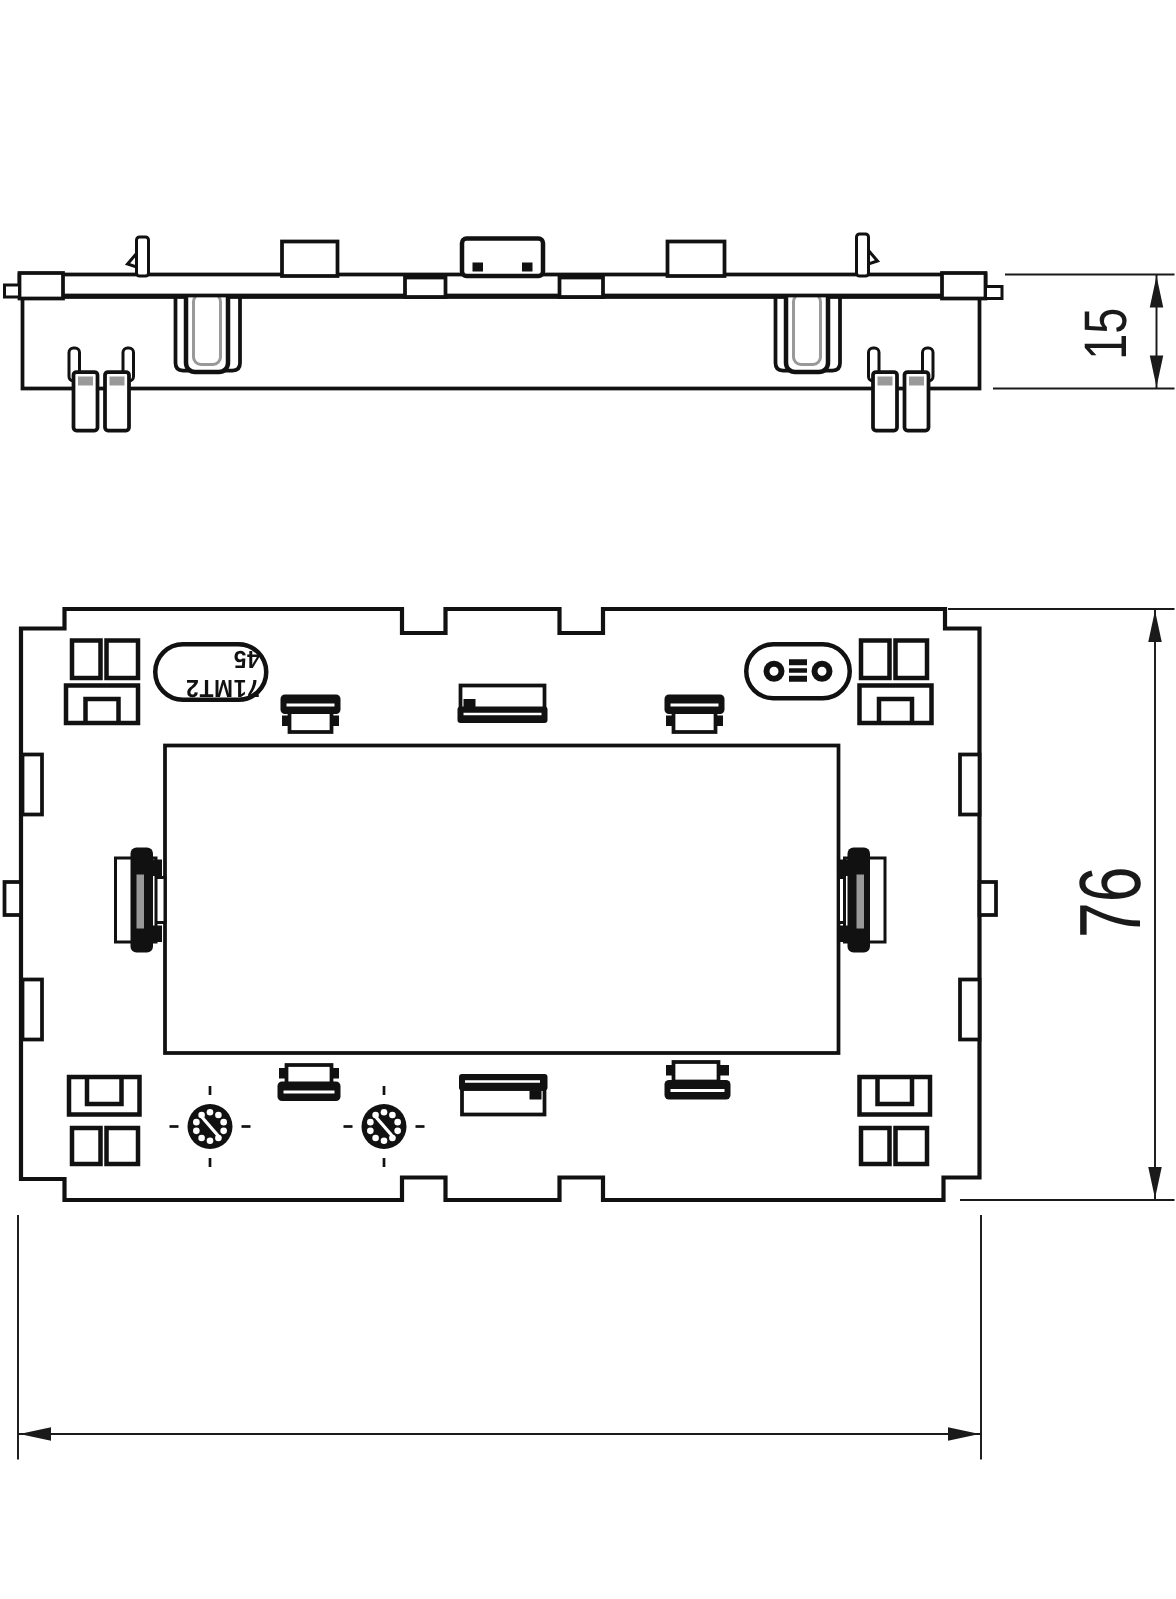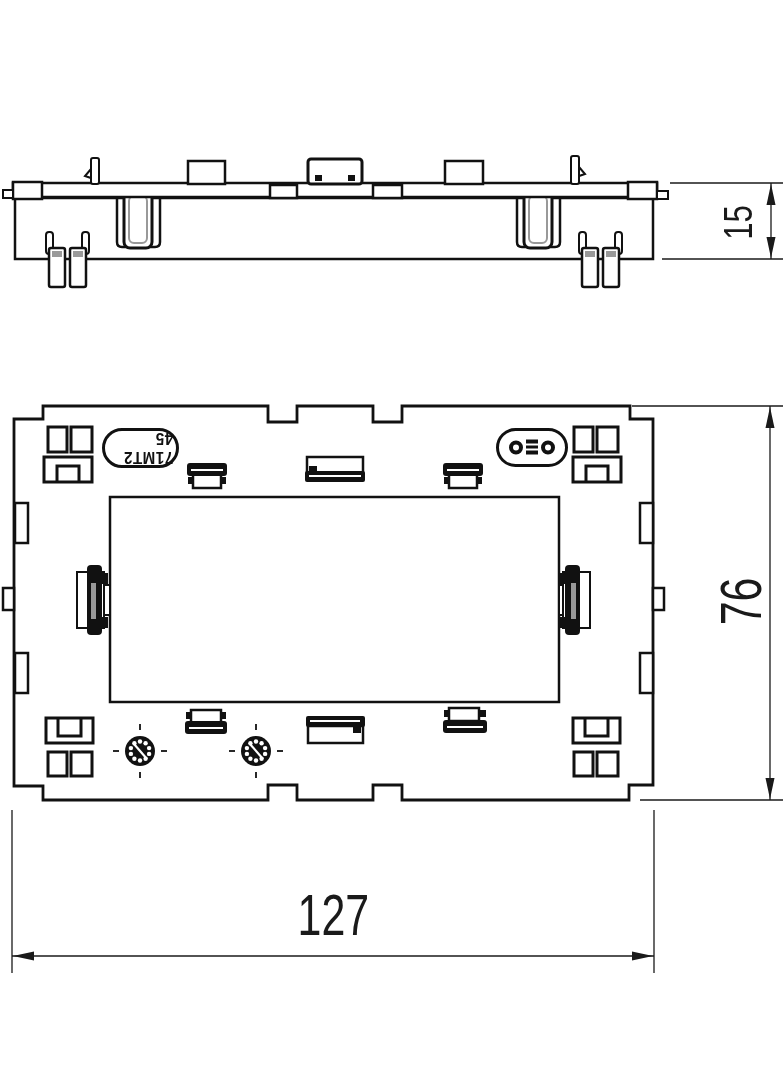--- a/index.html
+++ b/index.html
@@ -274,23 +274,20 @@
       <path d="M653,956 L632,951.5 L632,960.5 Z" fill="#1a1a1a" stroke="none"></path>
     </g>
   </svg>
 
   <div class="dim-text dim-d" style="left:710px; top:192px; width:56px; height:60px;">
     <span>15</span>
   </div>
   <div class="dim-text dim-h" style="left:710px; top:556px; width:60px; height:90px;">
     <span>76</span>
   </div>
-  <div class="dim-text dim-w" style="left:263px; top:888px; width:140px; height:52px;">
-    <span>127</span>
-  </div>
 
   <div class="badge badge-model">
     <span>71MT2 45</span>
   </div>
 
   <div class="badge badge-brand" aria-label="OBO">
     <div class="obo-inner">
       <div class="obo-ring"></div>
       <div class="obo-bars">
           <i></i>

